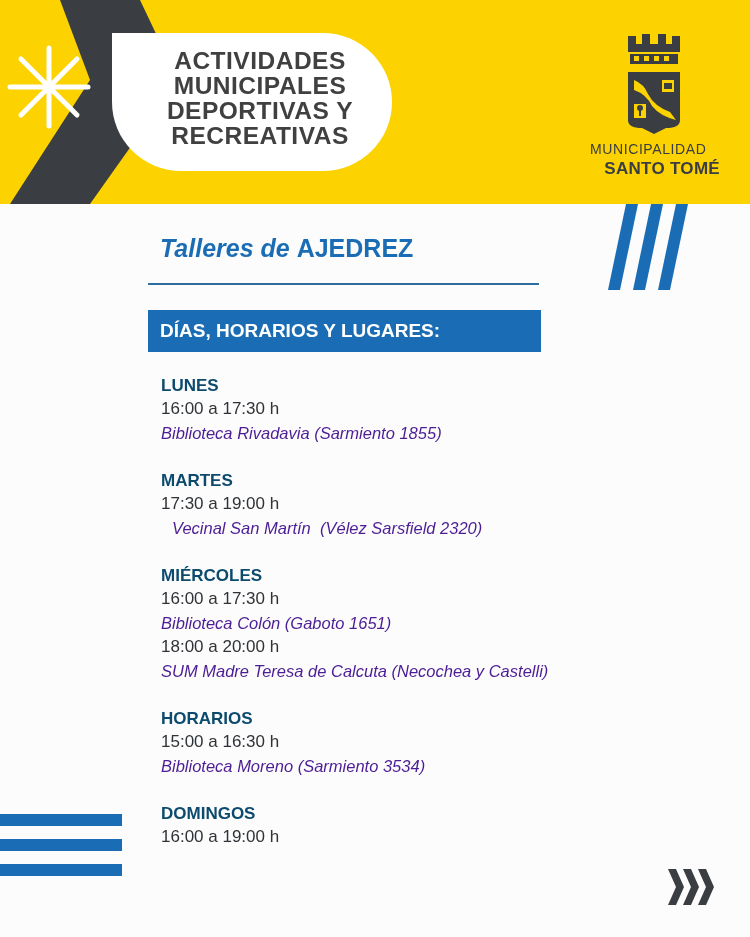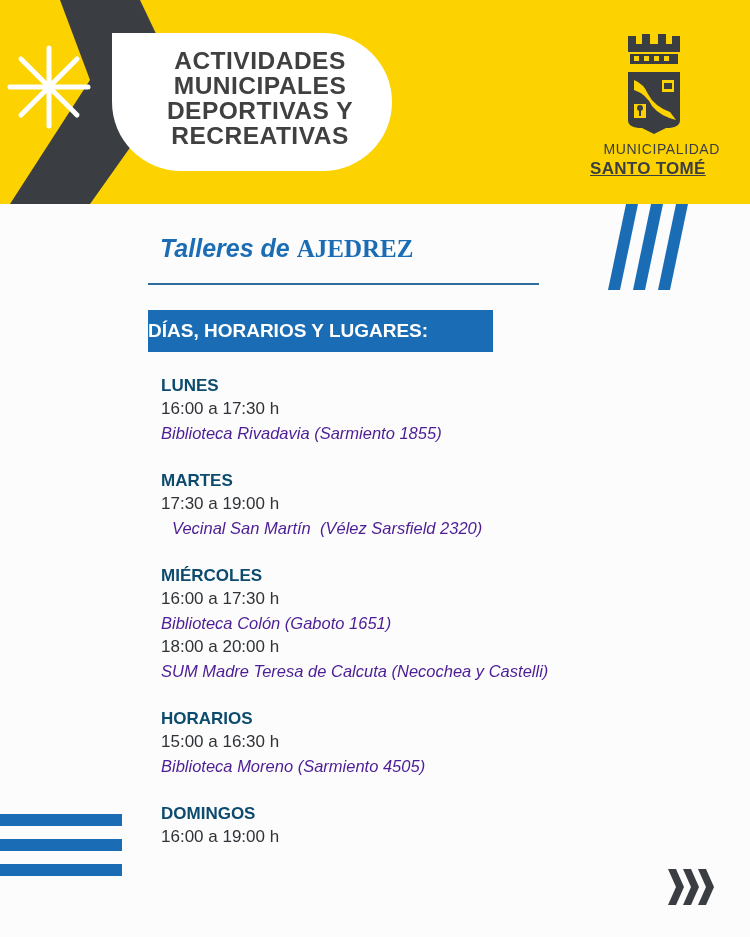--- a/index.html
+++ b/index.html
@@ -25,41 +25,41 @@
   .title-text {
     position: absolute; left: 140px; top: 48px; width: 240px;
     font-weight: bold; font-size: 24.5px; line-height: 25px; letter-spacing: 0.5px;
     color: #404040; text-align: center;
   }
   .title-text div { white-space: nowrap; }
 
   .logo { position: absolute; left: 590px; top: 32px; width: 130px; height: 150px; }
   .logo svg { position: absolute; left: 36px; top: 0; }
   .logo .muni {
-    position: absolute; left: 0; top: 109px; width: 130px; text-align: right;
+    position: absolute; left: 0; top: 109px; width: 130px; text-align: left;
     font-size: 14px; letter-spacing: 0.6px; color: #3a3d42;
   }
   .logo .santo {
-    position: absolute; left: 0; top: 127px; width: 130px; text-align: left;
-    font-size: 17px; font-weight: bold; letter-spacing: 0.3px; color: #3a3d42; text-decoration: underline;
+    position: absolute; left: 0; top: 127px; width: 130px; text-align: right;
+    font-size: 17px; font-weight: bold; letter-spacing: 0.3px; color: #3a3d42;
   }
 
   .stripes-top { position: absolute; left: 608px; top: 204px; }
 
   .subtitle {
     position: absolute; left: 160px; top: 234px;
     font-size: 25px; font-weight: bold; font-style: italic; color: #1a6db4;
   }
-  .subtitle .strong { font-style: normal; font-family: Liberation Serif, serif; }
+  .subtitle .strong { font-style: normal; }
   .rule { position: absolute; left: 148px; top: 283px; width: 391px; height: 2px; background: #2f6d9e; }
 
   .section-tag {
-    position: absolute; left: 148px; top: 310px; width: 345px; height: 42px;
+    position: absolute; left: 148px; top: 310px; width: 393px; height: 42px;
     background: #1a6db4; color: #ffffff; font-weight: bold; font-size: 19px;
-    padding-left: 0; line-height: 42px; white-space: nowrap;
+    padding-left: 12px; line-height: 42px; white-space: nowrap;
   }
 
   .schedule { position: absolute; left: 161px; top: 374px; width: 560px; }
   .day { margin-bottom: 24px; }
   .day-name { font-size: 17px; font-weight: bold; color: #0c4a6e; line-height: 23px; }
   .time { font-size: 17px; font-weight: normal; color: #2f3236; line-height: 24px; }
   .place { font-size: 16.5px; font-style: italic; color: #4c1d95; line-height: 24px; white-space: nowrap; }
 
   .stripes-bottom { position: absolute; left: 0; top: 814px; }
   .stripes-bottom div { width: 122px; height: 12px; background: #1a6db4; margin-bottom: 13px; }
@@ -150,21 +150,21 @@
   <div class="day">
     <div class="day-name">MIÉRCOLES</div>
     <div class="time">16:00 a 17:30 h</div>
     <div class="place">Biblioteca Colón (Gaboto 1651)</div>
     <div class="time">18:00 a 20:00 h</div>
     <div class="place">SUM Madre Teresa de Calcuta (Necochea y Castelli)</div>
   </div>
   <div class="day">
     <div class="day-name">HORARIOS</div>
     <div class="time">15:00 a 16:30 h</div>
-    <div class="place">Biblioteca Moreno (Sarmiento 4505)</div>
+    <div class="place">Biblioteca Moreno (Sarmiento 3534)</div>
   </div>
   <div class="day">
     <div class="day-name">DOMINGOS</div>
     <div class="time">16:00 a 19:00 h</div>
   </div>
 </div>
 
 <div class="stripes-bottom">
   <div></div>
     <div></div>

